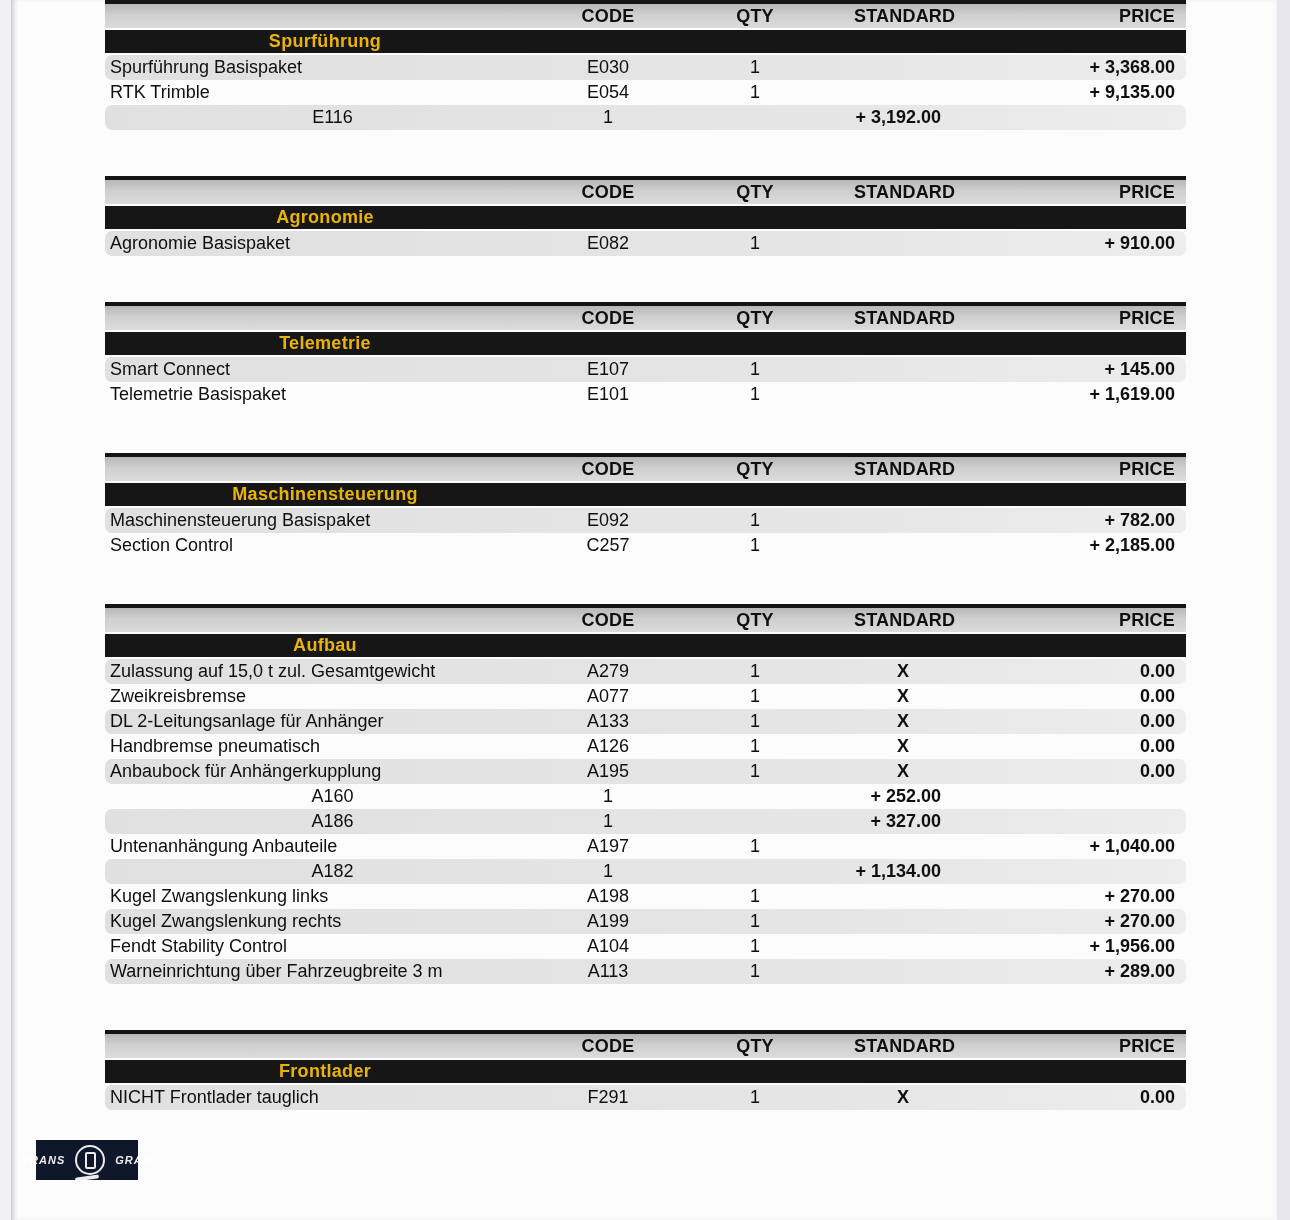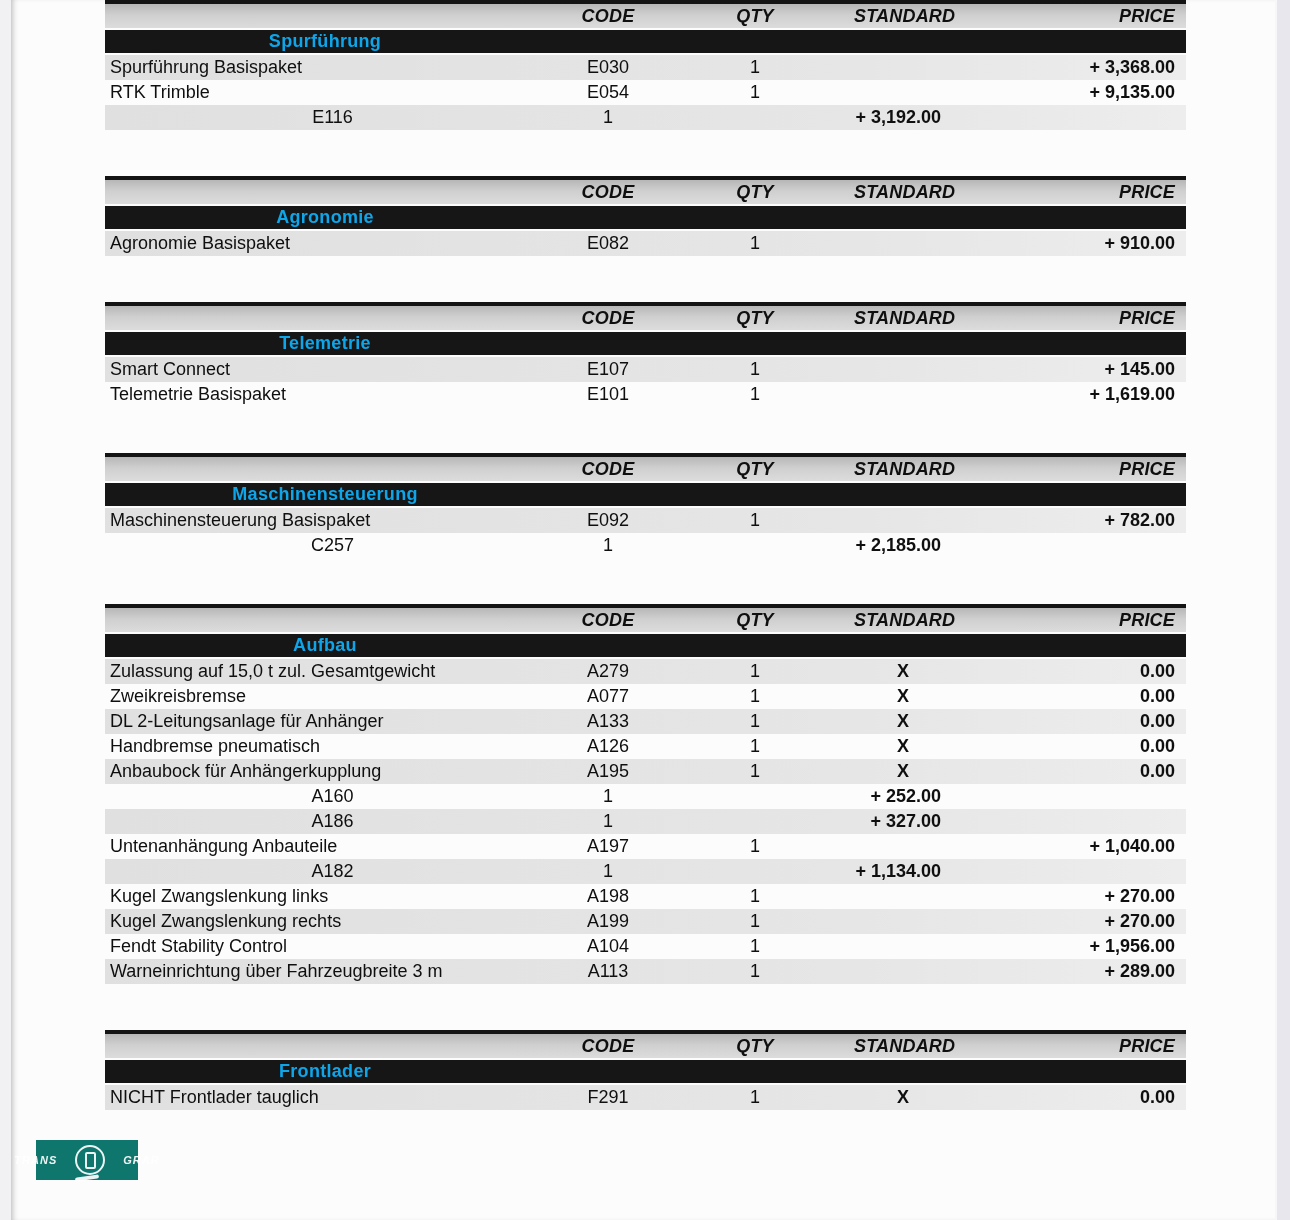--- a/index.html
+++ b/index.html
@@ -27,45 +27,44 @@
   .topline{height:4px;background:#141414;}
   .head,.row{
     display:grid;
     grid-template-columns:455px 96px 198px 98px 1fr;
     align-items:center;
   }
   .head{
     height:24px;
     background:linear-gradient(180deg,#b7b7b7 0%,#cfcfcf 45%,#dcdcdc 100%);
     margin-bottom:2px;
-    font-style:italic;
   }
   .head .c{font-weight:bold;font-size:18px;letter-spacing:.2px;}
   .bar{
     height:23px;background:#161616;margin-bottom:2px;
     display:flex;align-items:center;
   }
   .bar .title{
     display:inline-block;width:440px;text-align:center;
-    color:#0ea5e9;font-weight:bold;font-size:18px;letter-spacing:.3px;
-  }
-  .row{height:25px;font-size:18px;}
+    color:#eab308;font-weight:bold;font-size:18px;letter-spacing:.3px;
+  }
+  .row{height:25px;font-size:18px;border-radius:7px;}
   .row.shaded{background:linear-gradient(90deg,#e0e0e0 0%,#e6e6e6 70%,#ededed 100%);}
   .c.desc{padding-left:5px;text-align:left;white-space:nowrap;}
   .c.code,.c.qty,.c.std{text-align:center;}
   .c.price{text-align:right;padding-right:11px;}
   .row .c.std{font-weight:bold;}
   .row .c.price{font-weight:bold;}
 
   
   .watermark{
     position:absolute;left:36px;top:1140px;width:102px;height:40px;
-    background:#0f766e;
+    background:#0f172a;
     display:flex;align-items:center;justify-content:center;
-    gap:18px;
+    gap:10px;
   }
   .wm-text{
     color:#ffffff;font-weight:bold;font-style:italic;
     font-size:11px;letter-spacing:1px;opacity:.92;
   }
   .wm-circle{
     width:26px;height:26px;border:2px solid #ffffff;border-radius:50%;
     flex:0 0 auto;display:flex;align-items:center;justify-content:center;
     opacity:.92;position:relative;
   }
@@ -182,20 +181,21 @@
     </div>
     <div class="rows">
         <div class="row shaded">
     <div class="c desc">Maschinensteuerung Basispaket</div>
     <div class="c code">E092</div>
     <div class="c qty">1</div>
     <div class="c std"></div>
     <div class="c price">+ 782.00</div>
   </div>
         <div class="row">
+    <div class="c desc">Section Control</div>
     <div class="c code">C257</div>
     <div class="c qty">1</div>
     <div class="c std"></div>
     <div class="c price">+ 2,185.00</div>
   </div>
       </div>
   </section>
     <section class="price-table">
     <div class="topline"></div>
     <div class="head">

